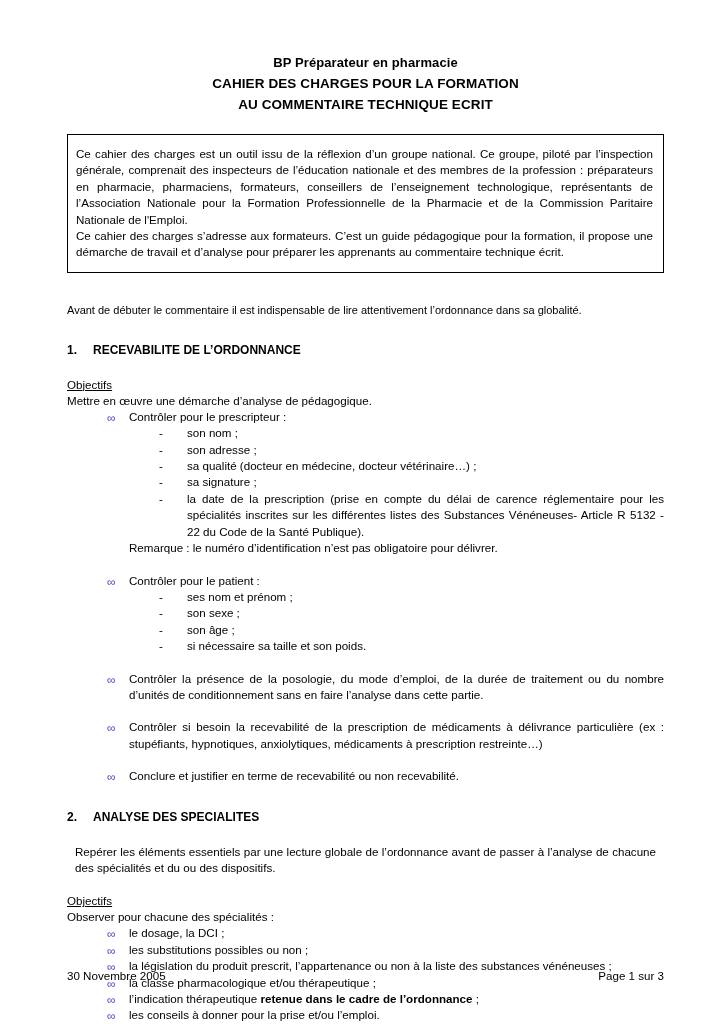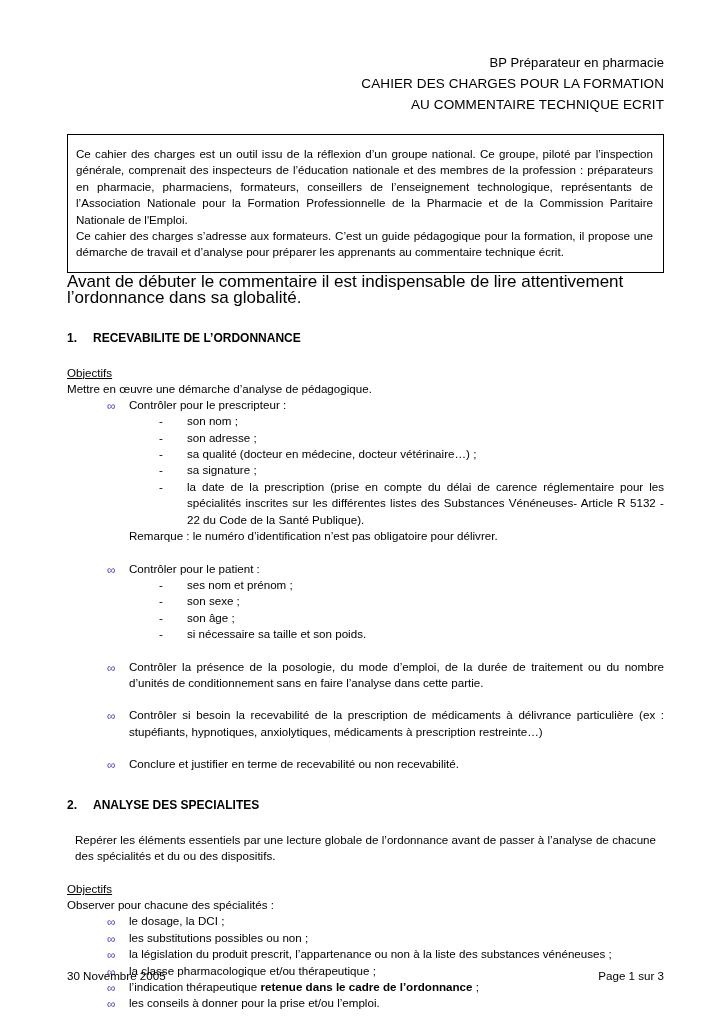--- a/index.html
+++ b/index.html
@@ -14,22 +14,22 @@
   .page {
     position: relative;
     width: 724px;
     height: 1024px;
     background: #ffffff;
     box-sizing: border-box;
     padding: 52px 60px 0 67px;
     overflow: hidden;
   }
   .title-block {
-    text-align: right;
-    font-weight: normal;
+    text-align: center;
+    font-weight: bold;
     font-size: 13.5px;
     line-height: 21px;
     letter-spacing: 0.1px;
   }
   .title-line-1 { font-size: 13px; }
   .title-line-2, .title-line-3 { font-size: 13.5px; }
 
   .intro-box {
     margin-top: 19px;
     border: 1px solid #000000;
@@ -38,22 +38,22 @@
   }
   .intro-box p {
     margin: 0;
     font-size: 11.6px;
     line-height: 16.4px;
     text-align: justify;
   }
   .intro-box p.just { text-align: justify; text-align-last: left; }
 
   .lead {
-    margin-top: 1px;
-    font-size: 17px;
+    margin-top: 29px;
+    font-size: 11px;
     line-height: 16px;
   }
 
   h2.section {
     margin: 23px 0 0 0;
     font-size: 12px;
     font-weight: bold;
     padding-left: 26px;
     text-indent: 0;
     line-height: 19px;

